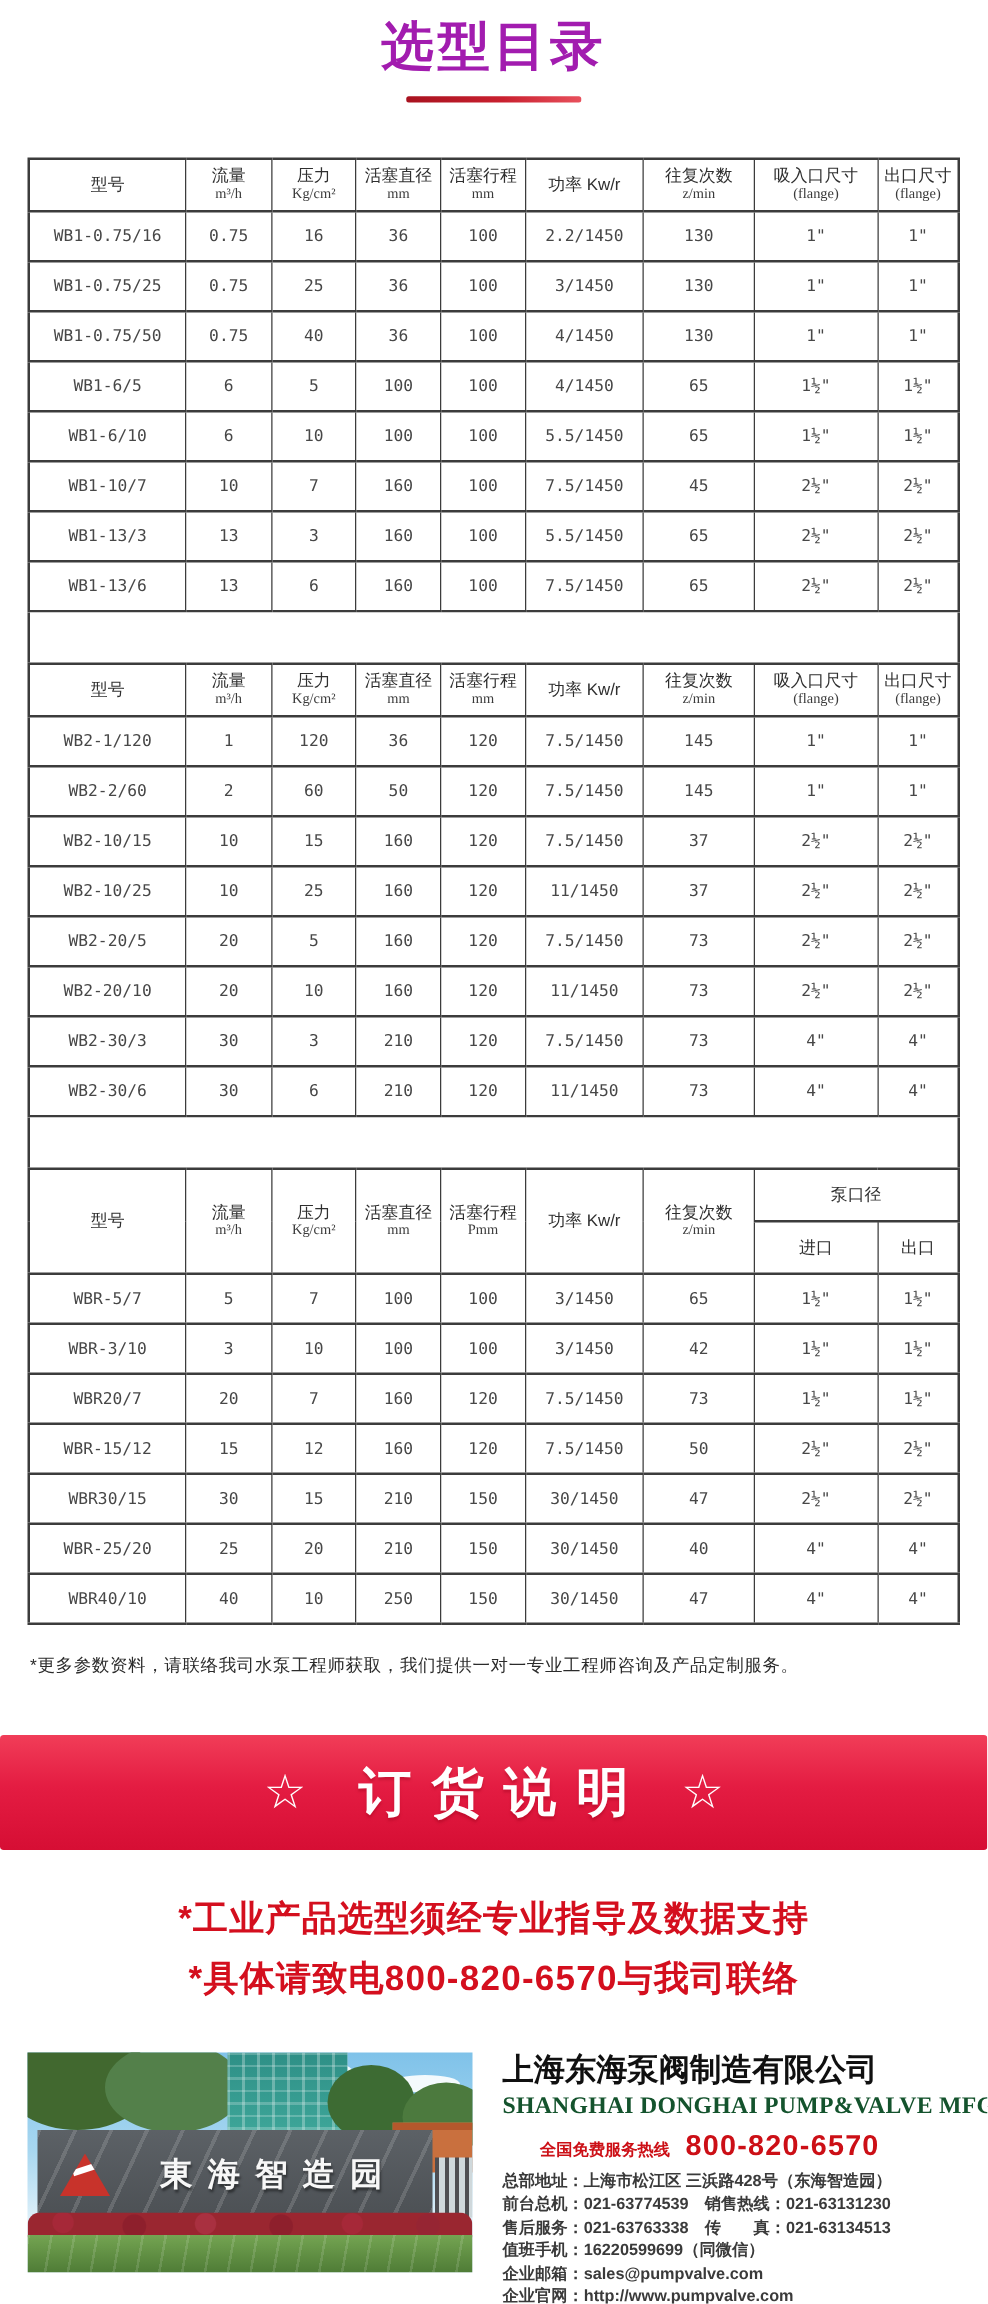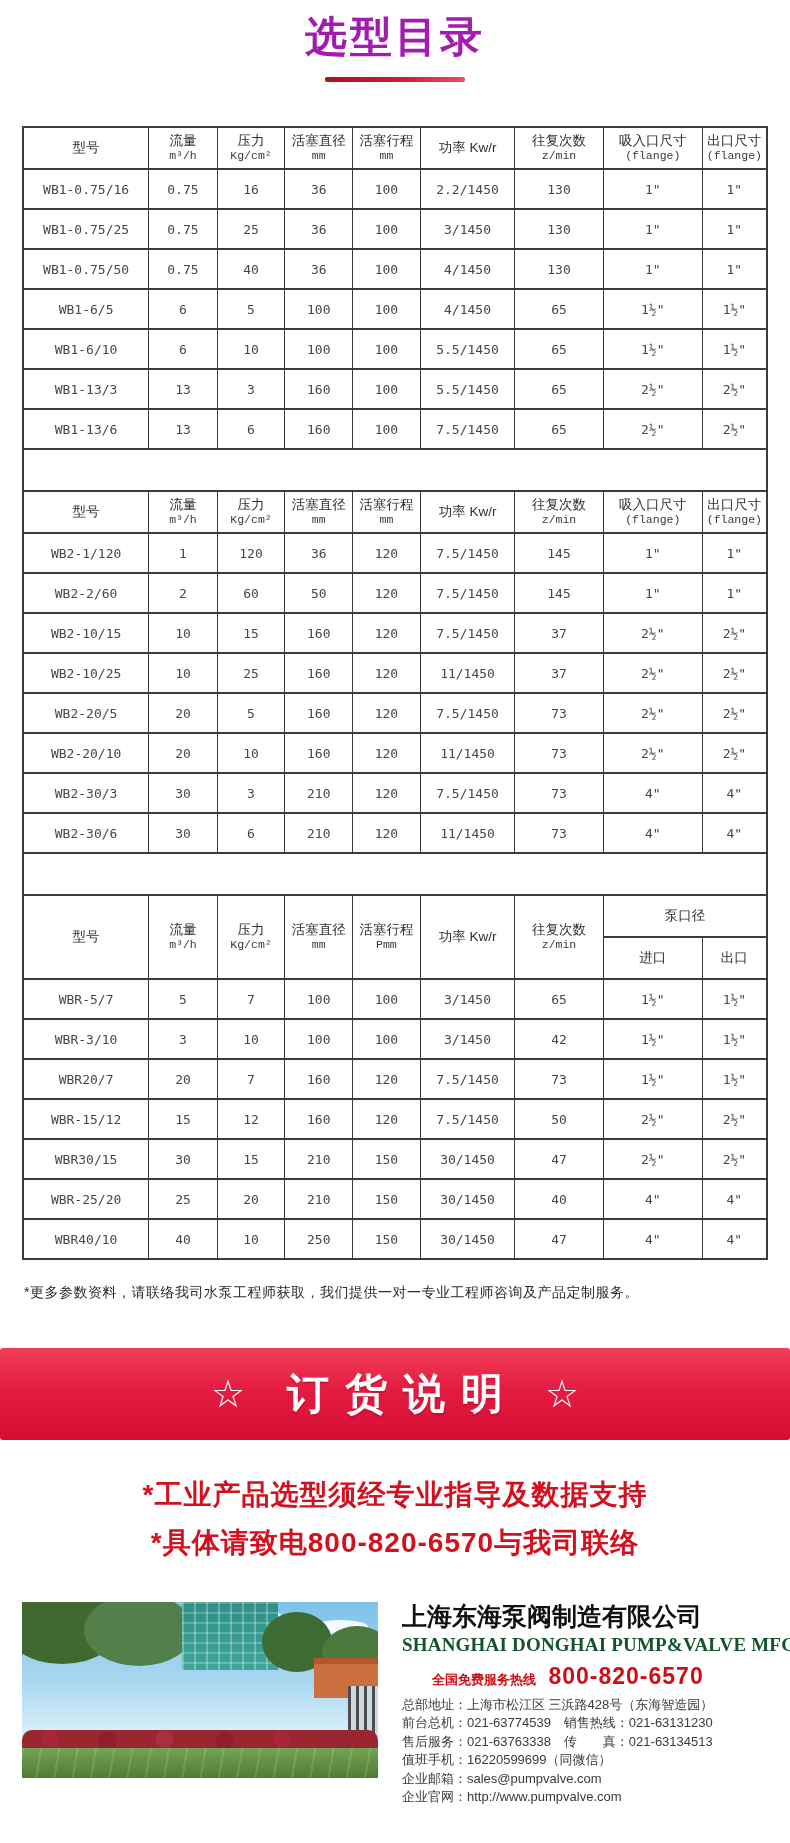--- a/index.html
+++ b/index.html
@@ -26,21 +26,21 @@
     border-left:1px solid #3c3c3c;border-right:1px solid #3c3c3c;
     border-top:2px solid #3c3c3c;border-bottom:2px solid #3c3c3c;
     text-align:center;vertical-align:middle;padding:1px 2px;overflow:hidden;
   }
   table.spec th{height:38px;font-weight:normal;color:#2f2f2f;}
   table.spec td{
     height:36px;font-family:"DejaVu Sans Mono","Liberation Mono",monospace;
     font-size:13px;color:#474747;
   }
   .h-main{font-size:13.5px;line-height:1.2;}
-  .h-sub{font-size:11.5px;line-height:1.2;font-family:Liberation Mono, monospace;color:#3a3a3a;}
+  .h-sub{font-size:11.5px;line-height:1.2;font-family:Liberation Serif, serif;color:#3a3a3a;}
   .spacer-row{
     width:746px;height:40px;box-sizing:border-box;
     border-left:2px solid #3c3c3c;border-right:2px solid #3c3c3c;background:#fff;
   }
   
   .footnote{
     margin:24px 0 0 24px;font-size:14px;color:#2b2b2b;letter-spacing:.5px;
   }
   
   .order-banner{
@@ -66,21 +66,21 @@
   .company-name-cn{font-size:25px;font-weight:bold;color:#101010;line-height:1.15;white-space:nowrap;}
   .company-name-en{
     font-family:"Liberation Serif","DejaVu Serif",serif;font-weight:bold;
     font-size:19px;color:#14532d;margin-top:3px;letter-spacing:.2px;white-space:nowrap;
   }
   .hotline{margin-top:7px;color:var(--hotline-red);font-weight:bold;white-space:nowrap;}
   .hotline .hl-label{font-size:13px;margin-left:30px;}
   .hotline .hl-number{font-size:23px;margin-left:8px;letter-spacing:1px;}
   .contact-lines{margin-top:6px;}
   .contact-line{
-    font-size:13px;font-weight:normal;color:#3a3a3a;line-height:18.5px;white-space:nowrap;
+    font-size:13px;font-weight:bold;color:#3a3a3a;line-height:18.5px;white-space:nowrap;
   }
   
   .photo{
     position:relative;width:356px;height:176px;overflow:hidden;flex:0 0 auto;
     background:linear-gradient(180deg,#7fc2e9 0%,#a8d7f0 45%,#dceff9 75%);
   }
   .cloud{position:absolute;background:#fff;border-radius:50%;opacity:.9;}
   .cloud.c1{left:190px;top:6px;width:70px;height:18px;}
   .cloud.c2{left:290px;top:18px;width:56px;height:14px;}
   .glass-building{
@@ -250,20 +250,31 @@
             <td>6</td>
             <td>10</td>
             <td>100</td>
             <td>100</td>
             <td>5.5/1450</td>
             <td>65</td>
             <td>1½"</td>
             <td>1½"</td>
           </tr>
           <tr>
+            <td>WB1-10/7</td>
+            <td>10</td>
+            <td>7</td>
+            <td>160</td>
+            <td>100</td>
+            <td>7.5/1450</td>
+            <td>45</td>
+            <td>2½"</td>
+            <td>2½"</td>
+          </tr>
+          <tr>
             <td>WB1-13/3</td>
             <td>13</td>
             <td>3</td>
             <td>160</td>
             <td>100</td>
             <td>5.5/1450</td>
             <td>65</td>
             <td>2½"</td>
             <td>2½"</td>
           </tr>
@@ -576,20 +587,24 @@
     <div class="photo">
       <div class="cloud c1"></div>
       <div class="cloud c2"></div>
       <div class="tree t1"></div>
       <div class="tree t2"></div>
       <div class="glass-building"></div>
       <div class="tree t3"></div>
       <div class="tree t4"></div>
       <div class="orange-building"></div>
       <div class="fence"></div>
+      <div class="sign-wall">
+        <div class="sign-logo"></div>
+        <div class="sign-text">東海智造园</div>
+      </div>
       <div class="flower-hedge"></div>
       <div class="lawn"></div>
     </div>
 
     <div class="company-info">
       <div class="company-name-cn">上海东海泵阀制造有限公司</div>
       <div class="company-name-en">SHANGHAI DONGHAI PUMP&amp;VALVE MFG.CO.,LTD.</div>
       <div class="hotline">
         <span class="hl-label">全国免费服务热线</span>
         <span class="hl-number">800-820-6570</span>

